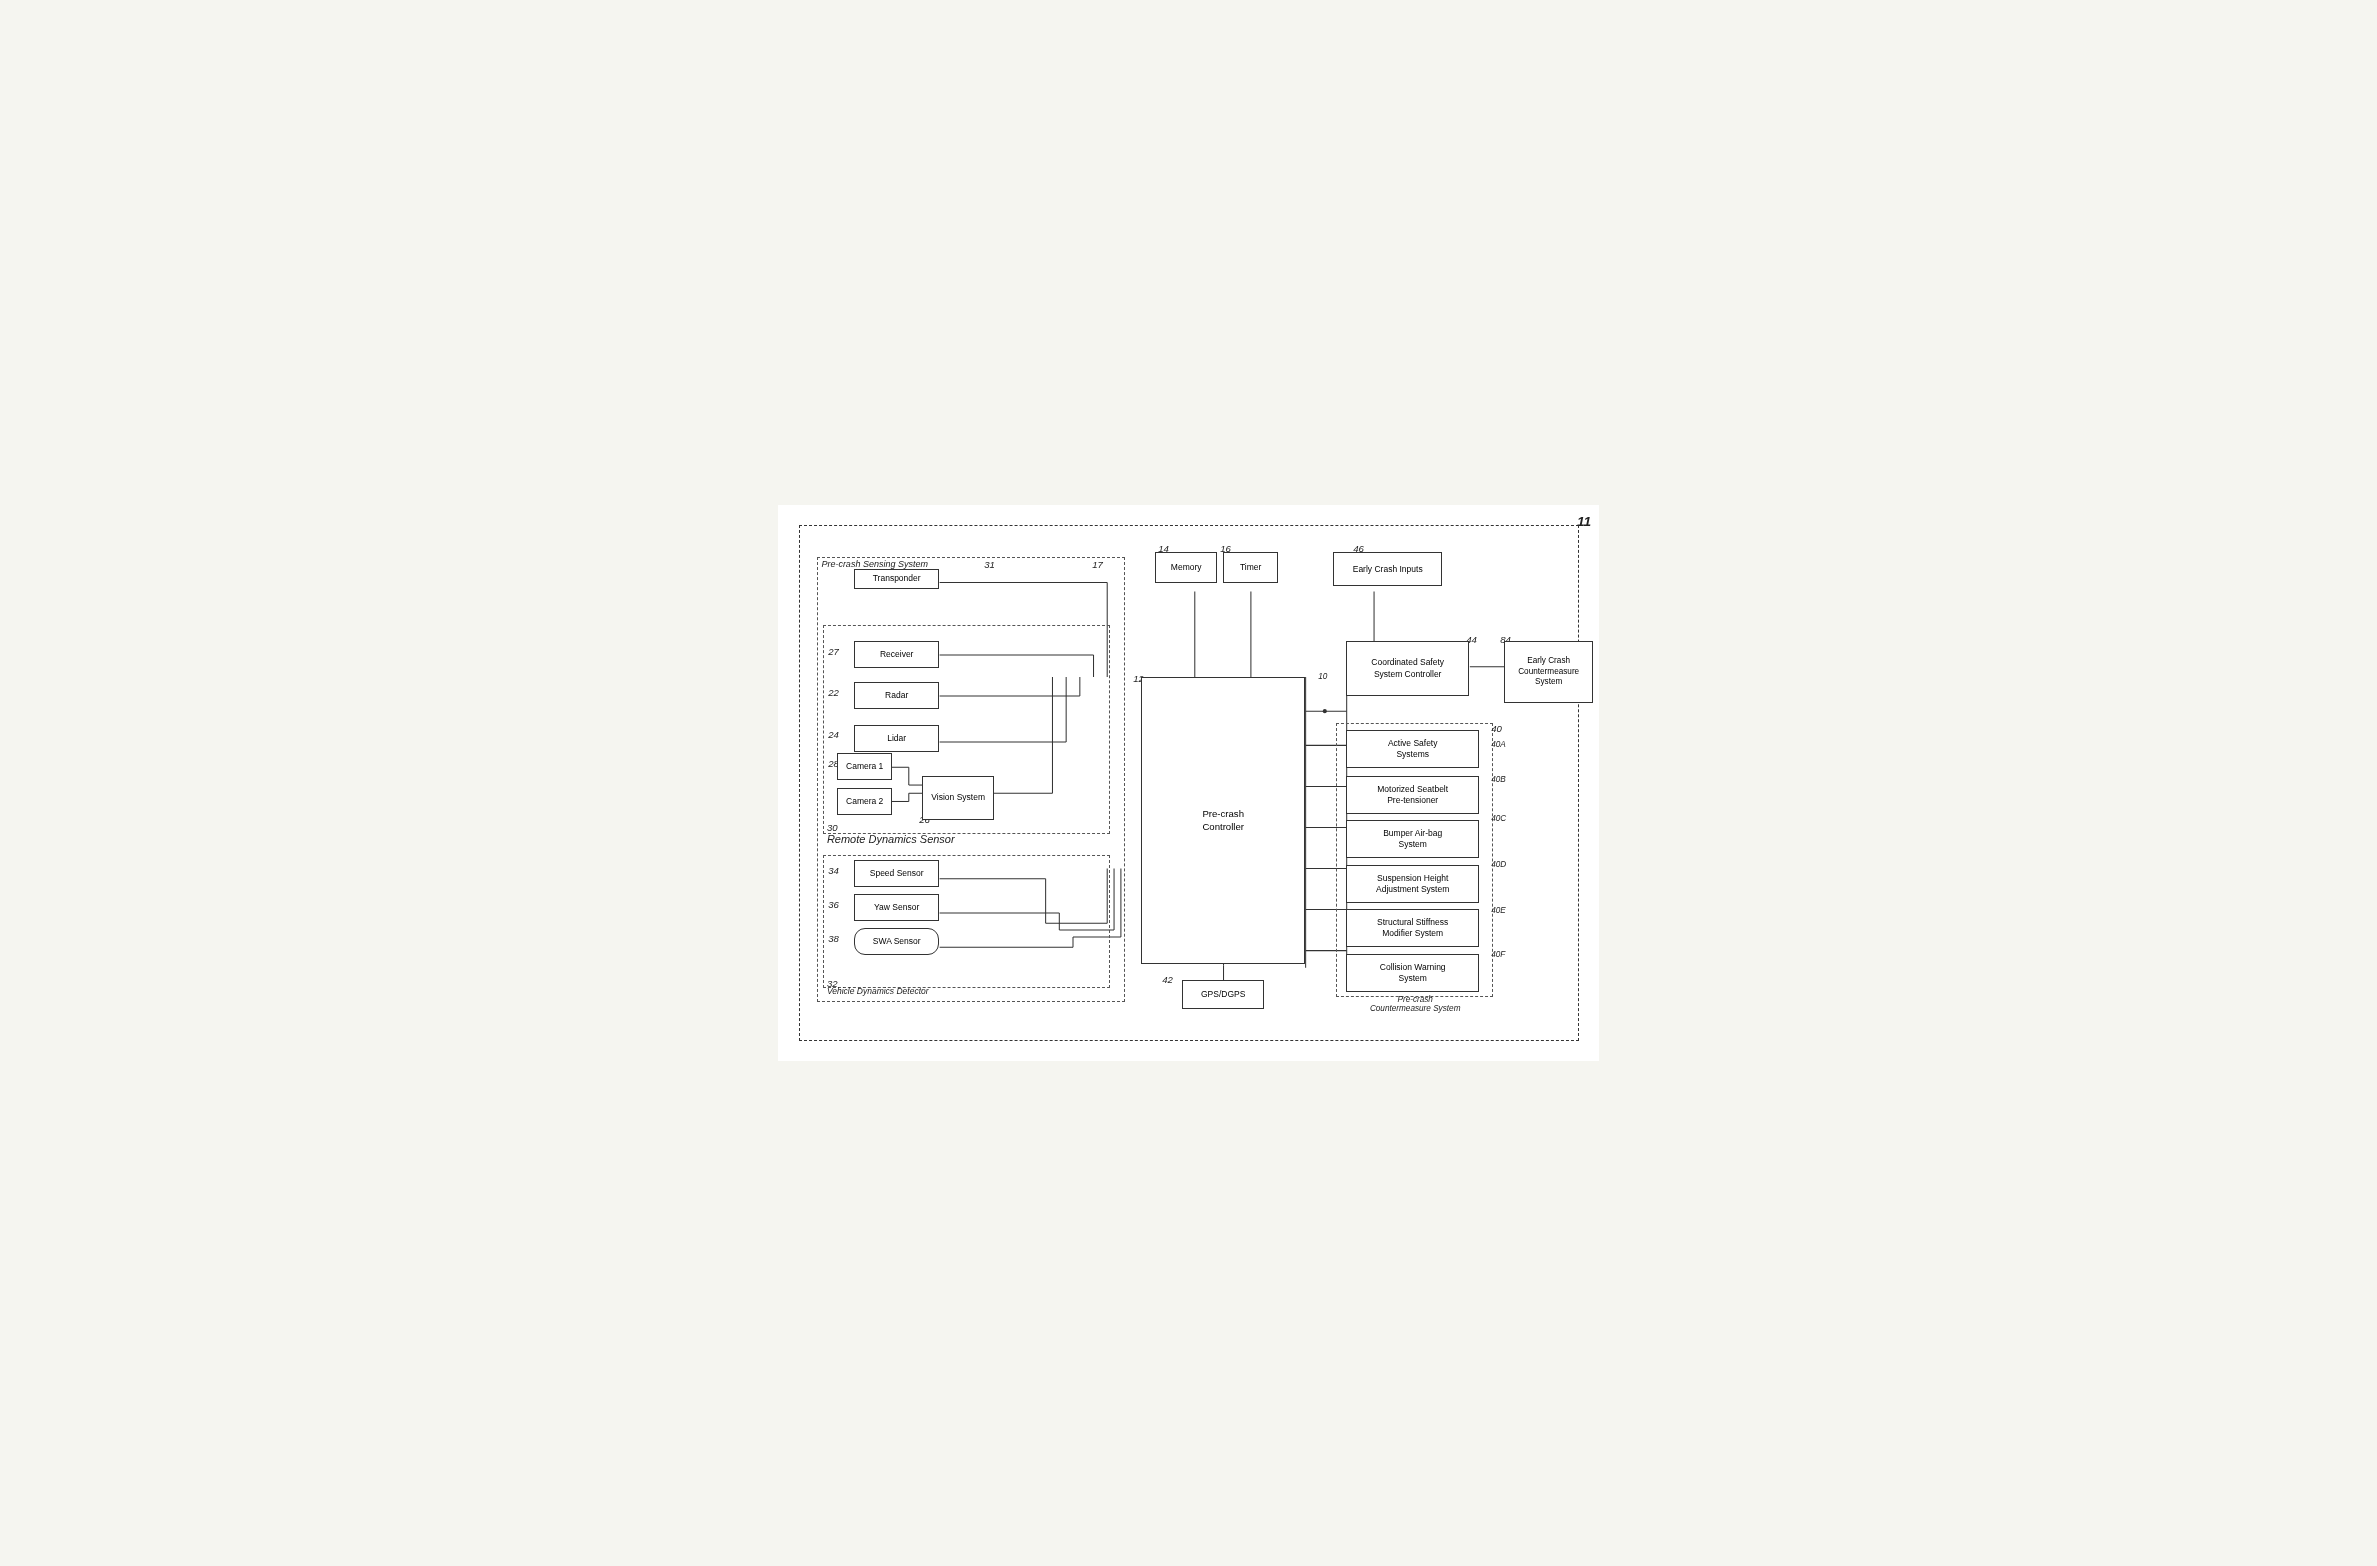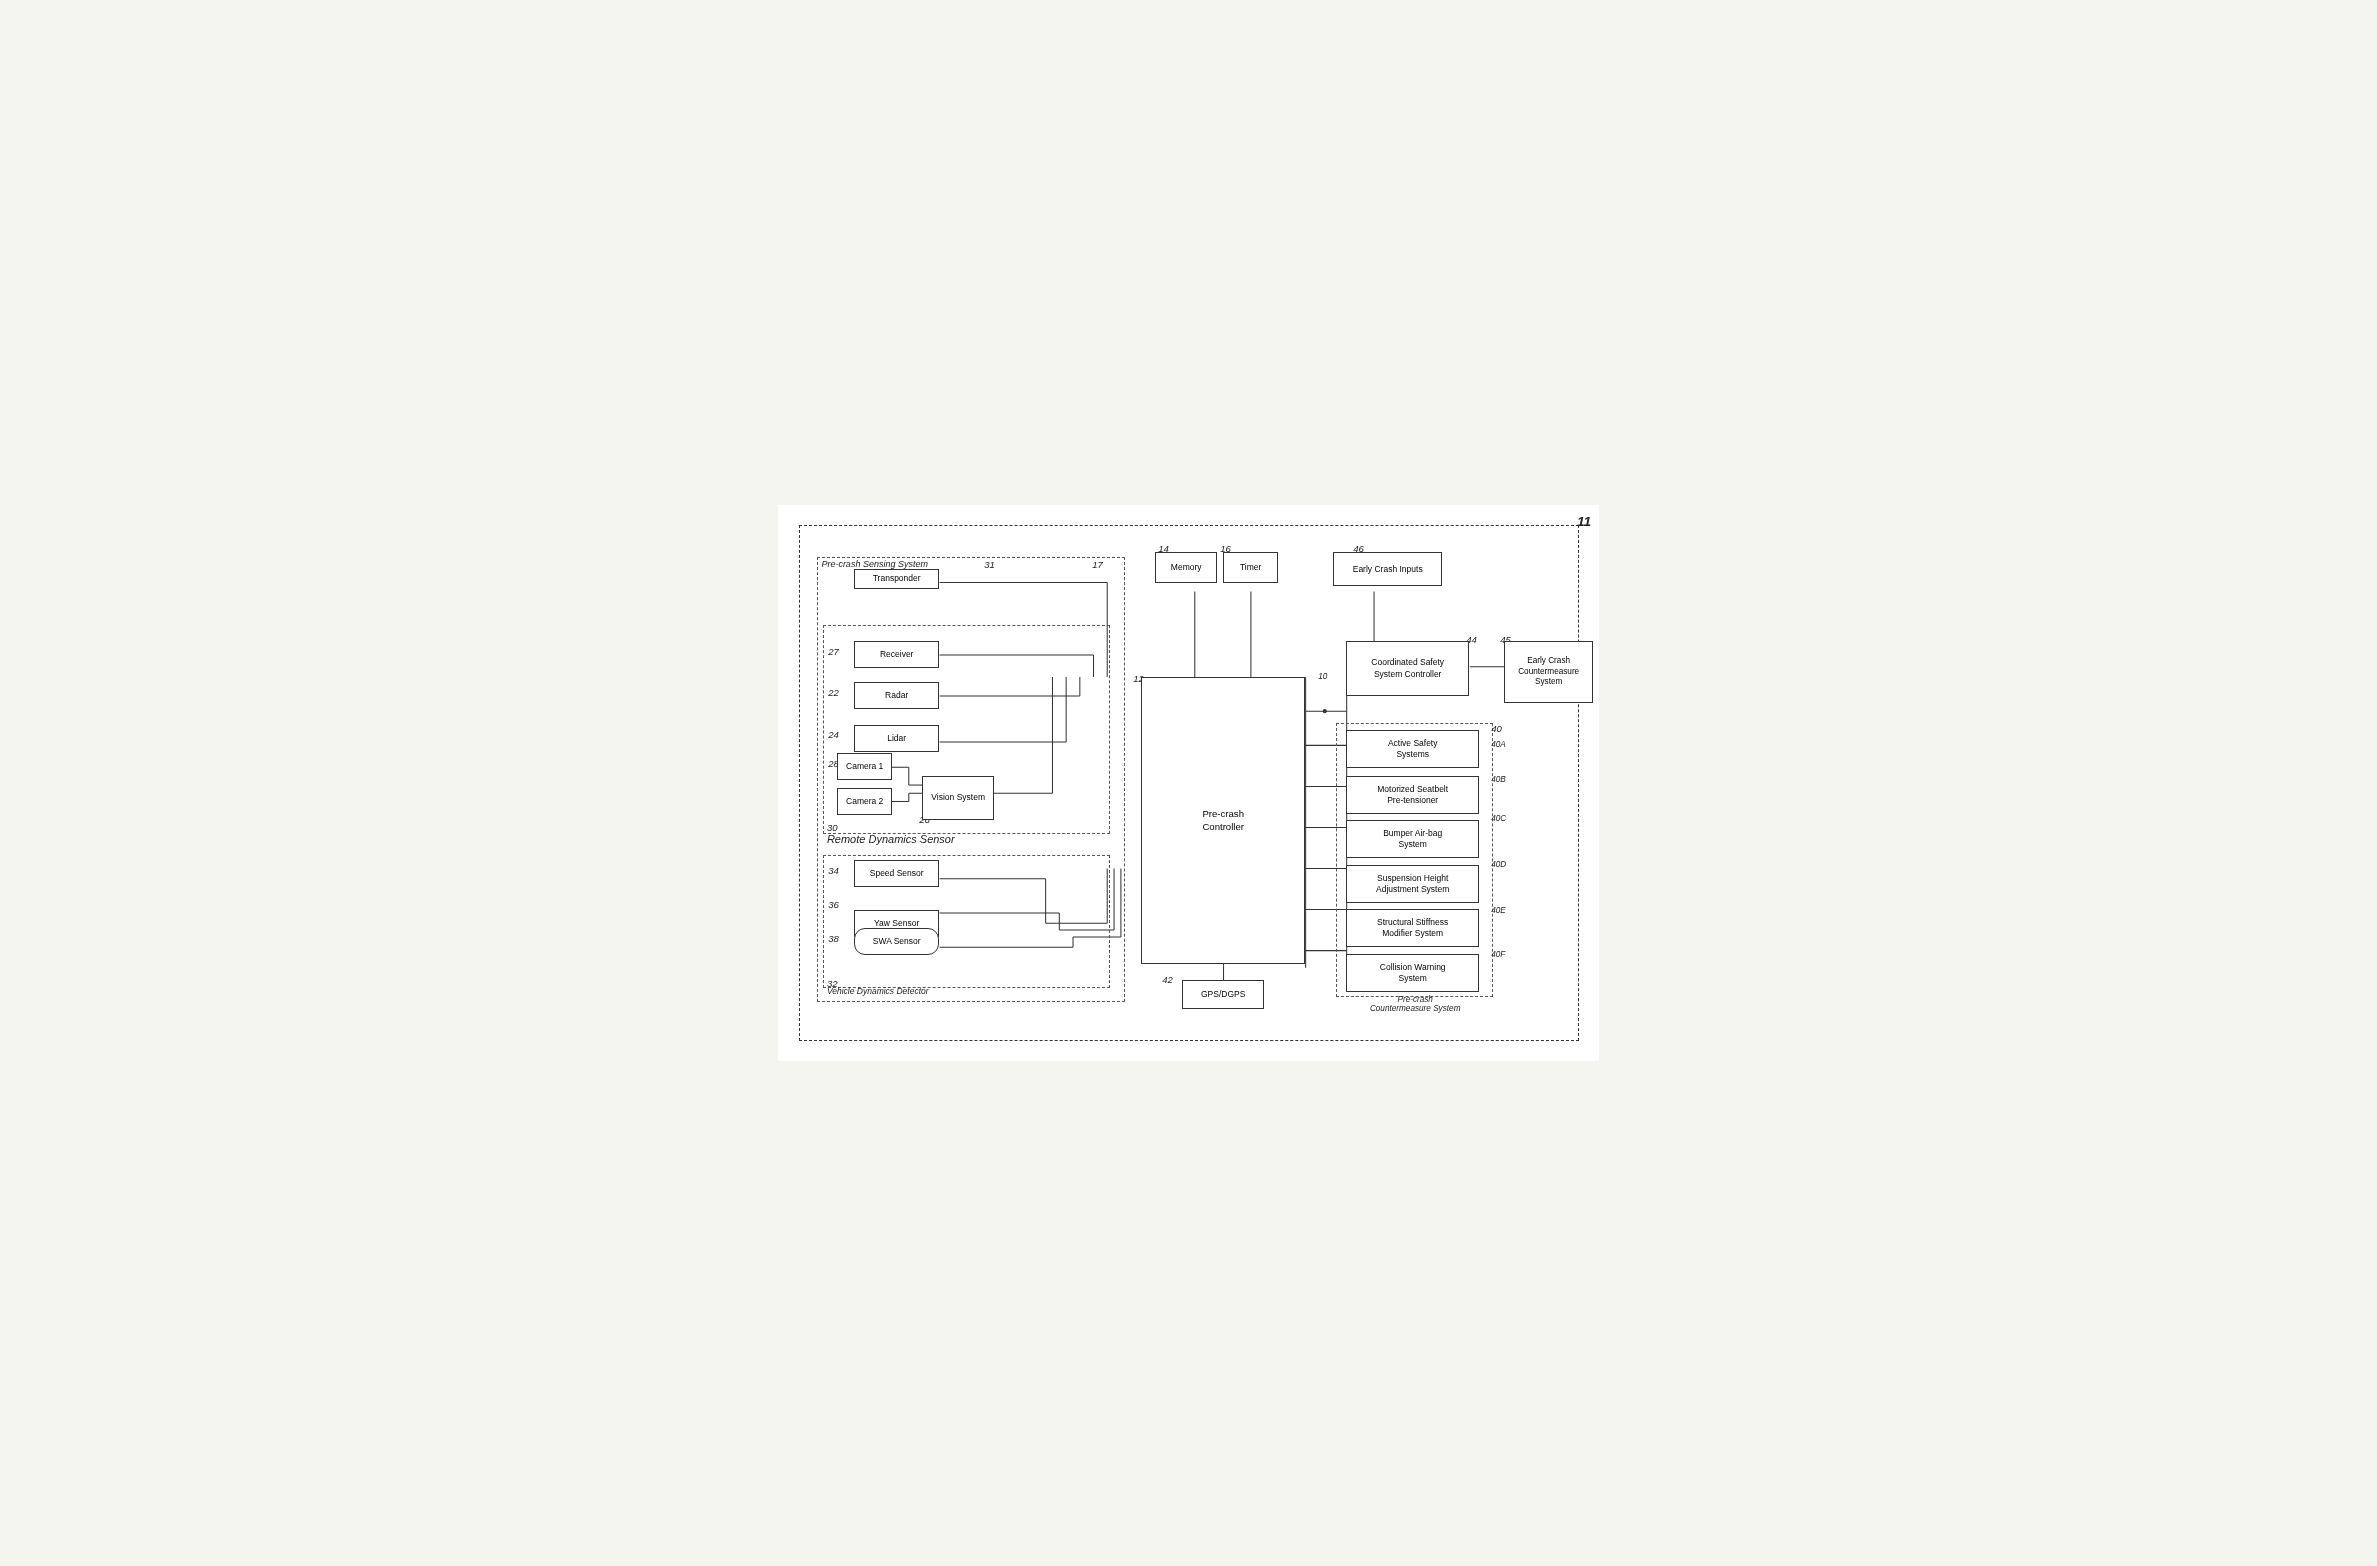--- a/index.html
+++ b/index.html
@@ -235,21 +235,21 @@
       </div>
 
       <span class="italic-num" style="left:15px;top:325px;">34</span>
 
       <div class="dbox" style="left:41px;top:320px;width:85px;height:27px;">
         <span>Speed Sensor</span>
       </div>
 
       <span class="italic-num" style="left:15px;top:359px;">36</span>
 
-      <div class="dbox" style="left:41px;top:354px;width:85px;height:27px;margin-top:16px;">
+      <div class="dbox" style="left:41px;top:354px;width:85px;height:27px;">
         <span>Yaw Sensor</span>
       </div>
 
       <span class="italic-num" style="left:15px;top:393px;">38</span>
 
       <div class="dbox" style="left:41px;top:388px;width:85px;height:27px;border-radius:11px;">
         <span>SWA Sensor</span>
       </div>
 
       <span class="italic-num" style="left:345px;top:3.4px;">14</span>
@@ -279,21 +279,21 @@
 
       <span class="italic-num" style="left:653px;top:94px;">44</span>
 
       <span class="italic-num" style="left:505px;top:132px;font-size:8.2px;">10</span>
 
       <div class="dbox" style="left:533px;top:101px;width:123px;height:55px;">
         <span style="white-space:pre-line;">Coordinated Safety
 System Controller</span>
       </div>
 
-      <span class="italic-num" style="left:687px;top:94px;">45</span>
+      <span class="italic-num" style="left:687px;top:94px;">84</span>
       <div class="dbox" style="left:691px;top:101px;width:89px;height:62px;">
         <span style="white-space:pre-line;font-size:8.2px;">Early Crash
 Countermeasure
 System</span>
       </div>
 
       <div class="dashed-region" style="left:523px;top:183px;width:157px;height:274px;"></div>
       <span class="region-label" style="left:530px;top:455px;font-size:8.2px;white-space:pre-line;text-align:center;width:144px;">Pre-crash
 Countermeasure System</span>
 

